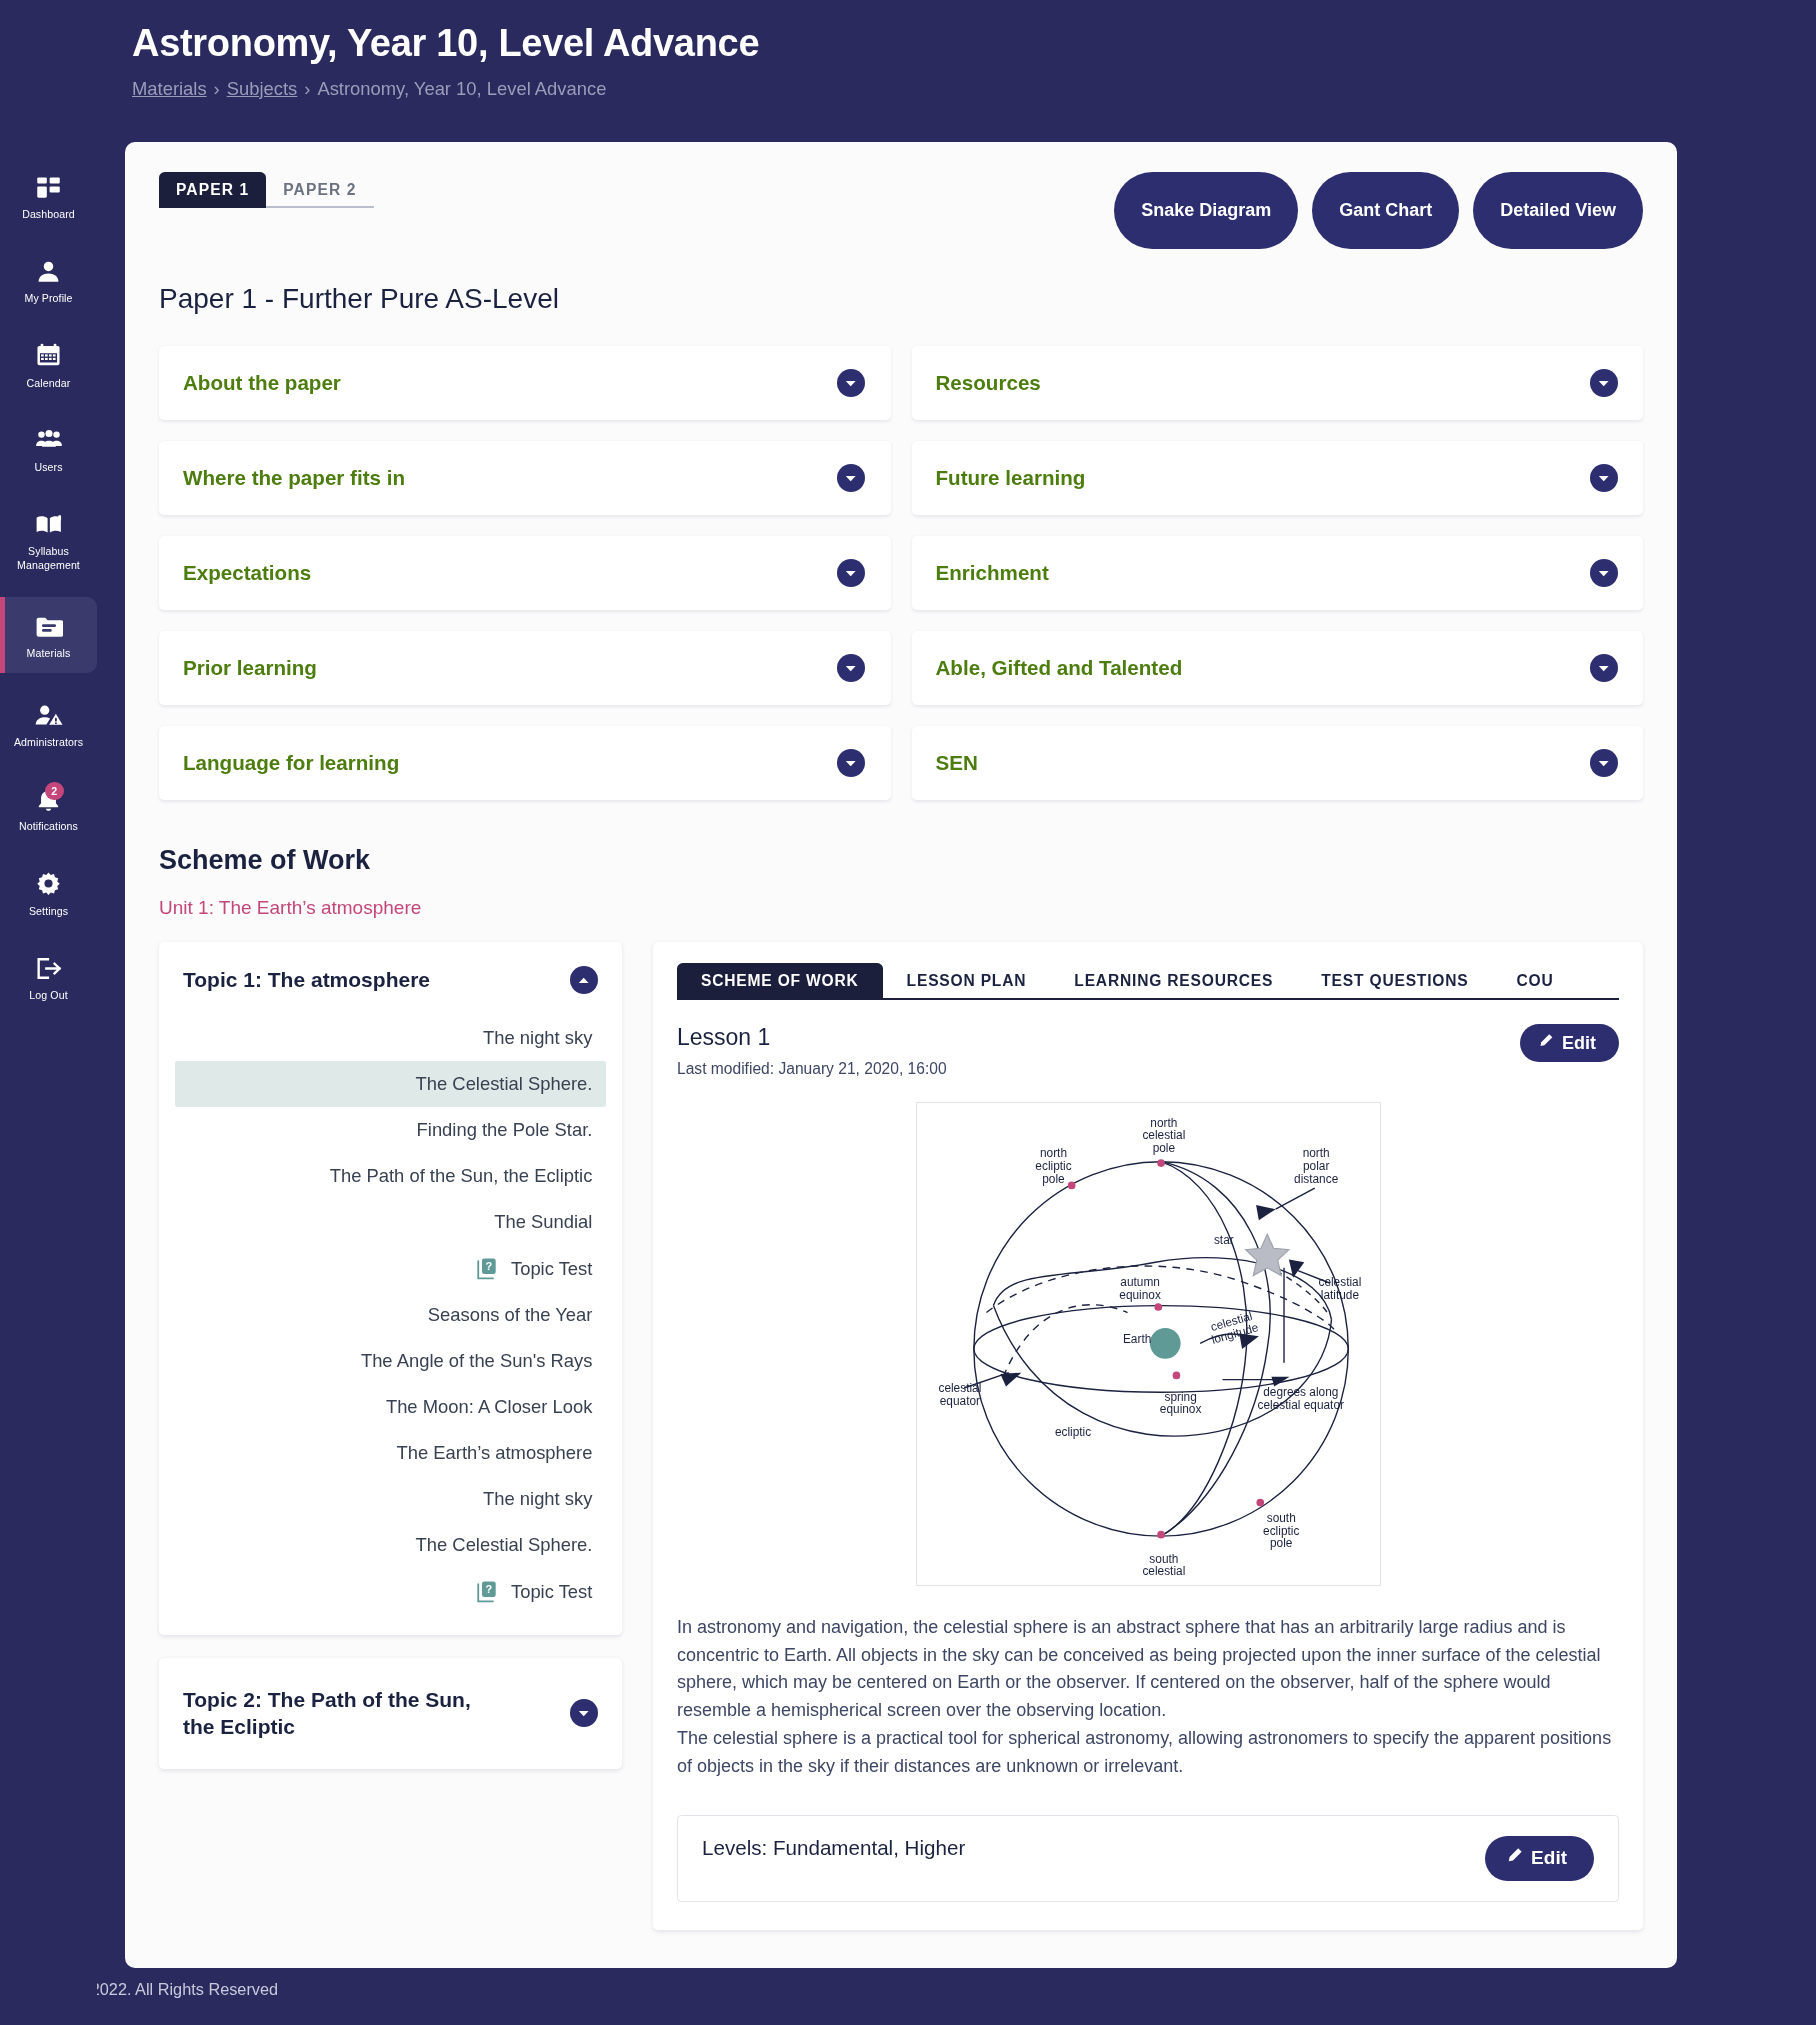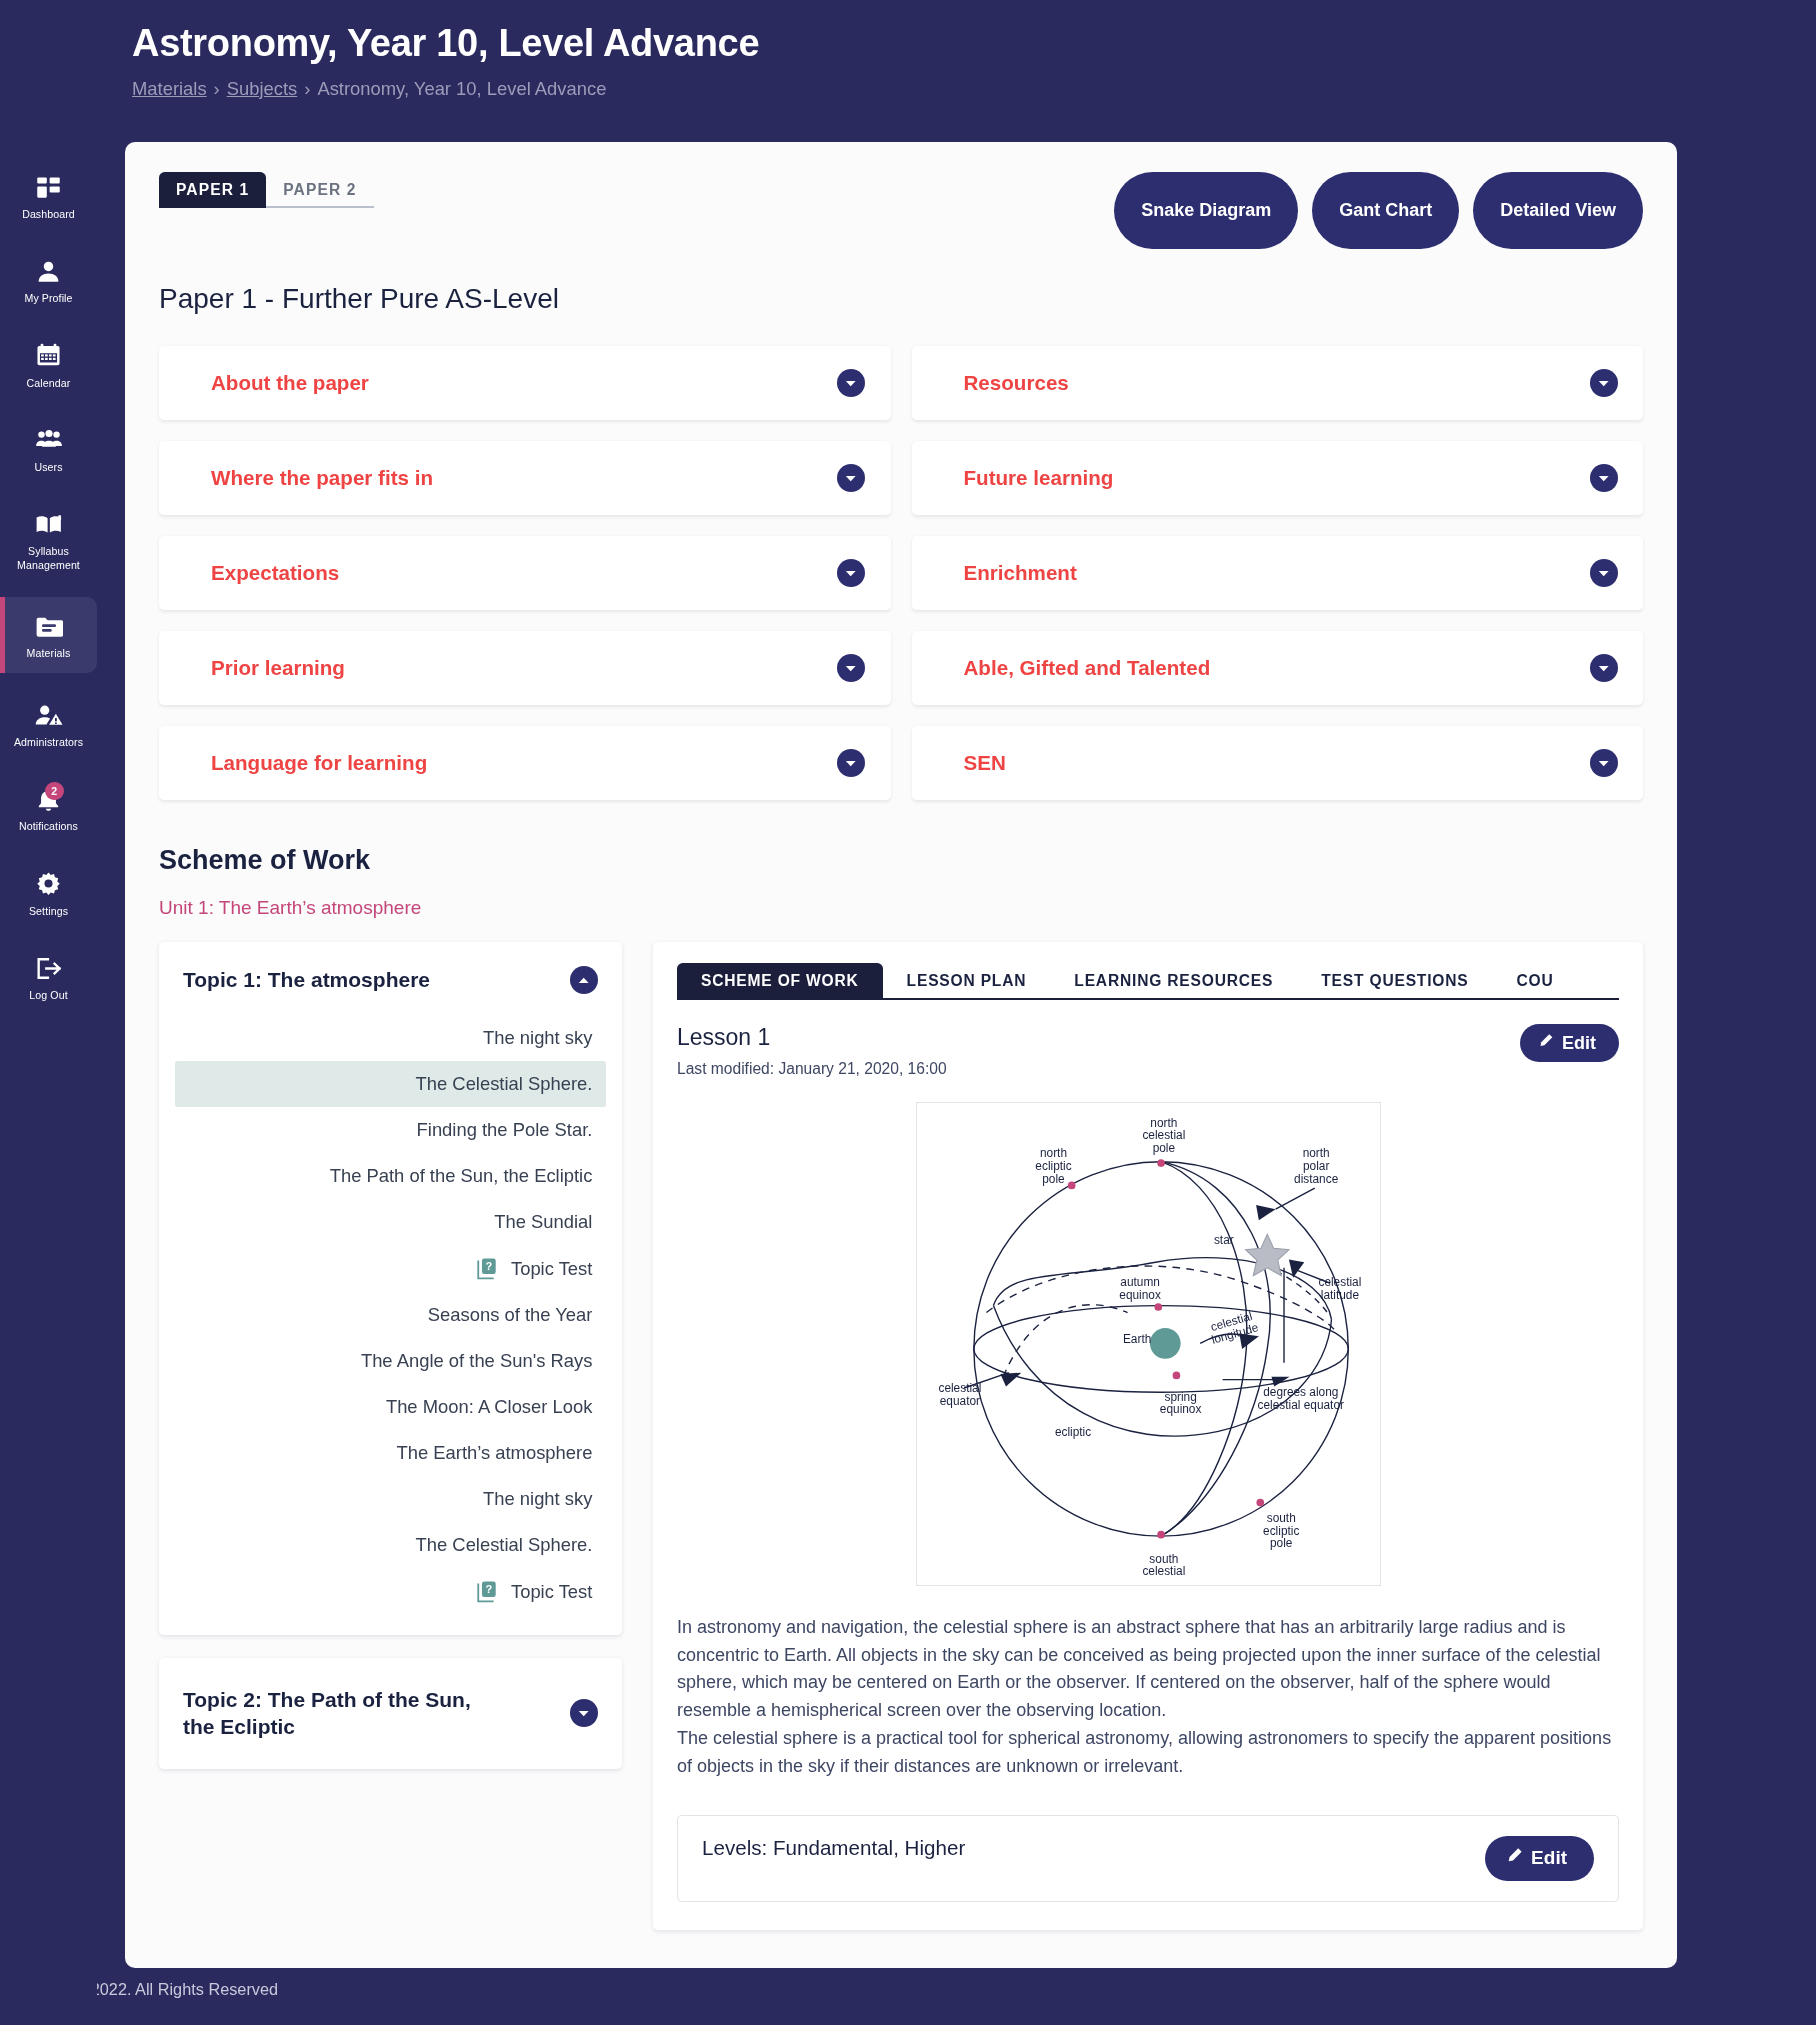--- a/index.html
+++ b/index.html
@@ -183,22 +183,21 @@
     height: 74px;
     display: flex;
     align-items: center;
     justify-content: space-between;
     padding: 0 25.5px 0 24px;
     cursor: pointer;
   }
   .acc-label {
     font-size: 20.6px;
     font-weight: bold;
-    color: #ef4444;
-    margin-left: 28px;
+    color: #4d7c0f;
   }
   .chev {
     width: 28px; height: 28px;
     border-radius: 50%;
     background: #2d2e6f;
     display: flex; align-items: center; justify-content: center;
     flex: 0 0 auto;
   }
   .chev svg { display: block; }
 

